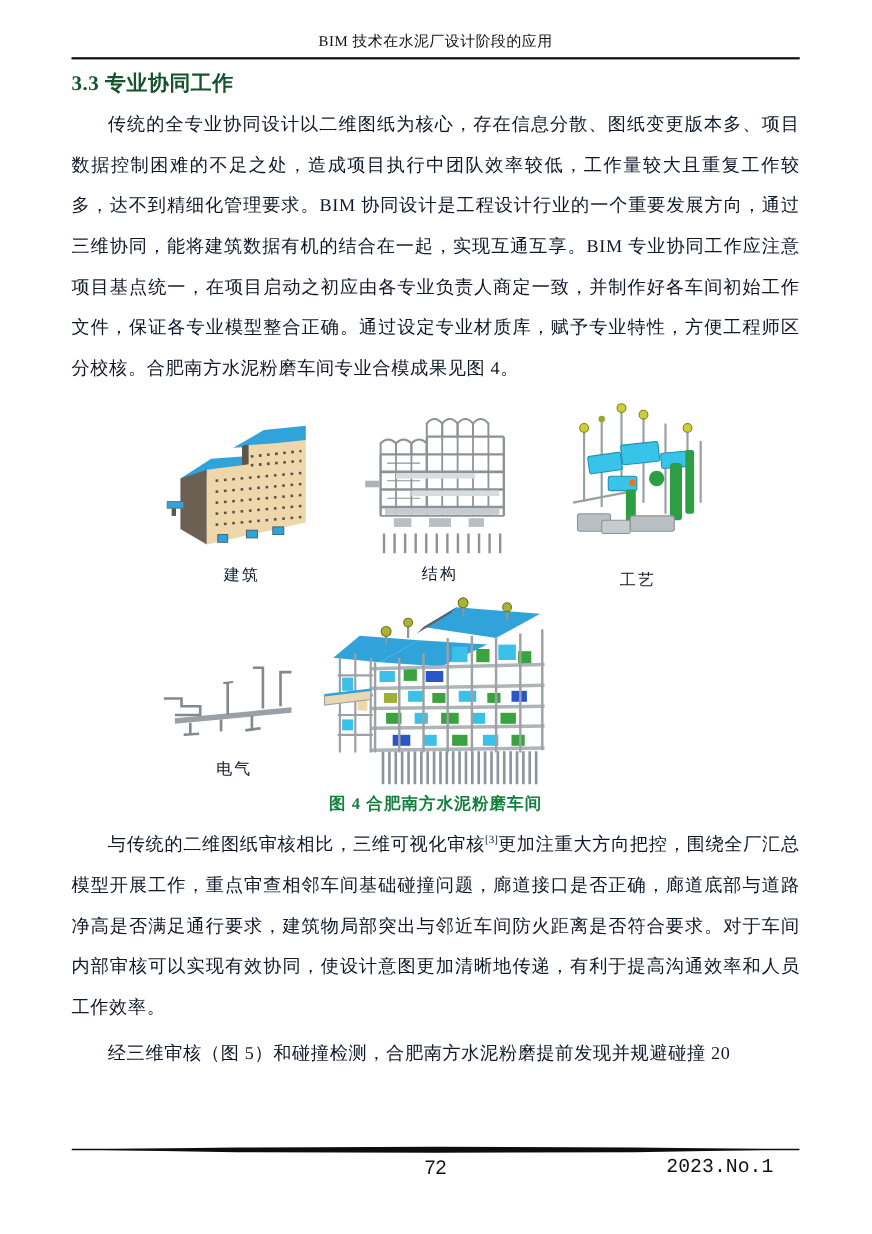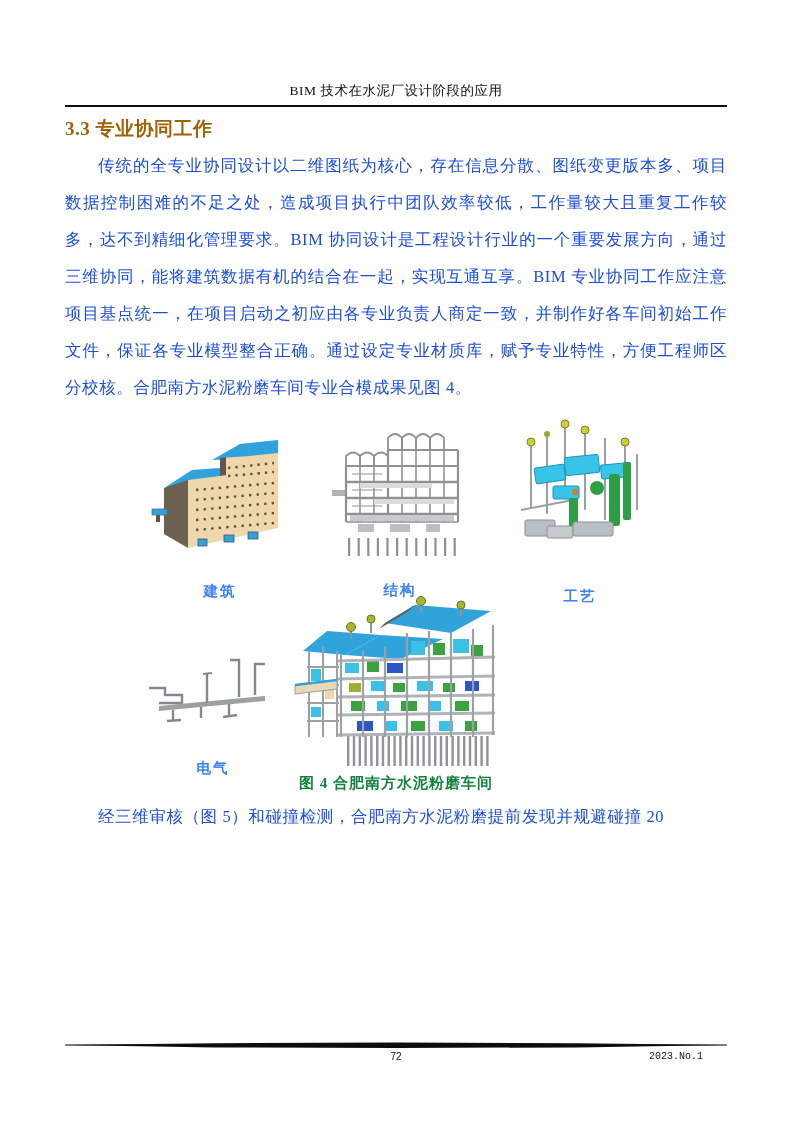--- a/index.html
+++ b/index.html
@@ -2,42 +2,42 @@
 <html><head>
 <meta charset="utf-8">
 <style>
   html,body{margin:0;padding:0;background:#e8e8e8;}
   .page{
     position:relative; width:793px; height:1122px; margin:0 auto;
     background:#ffffff; overflow:hidden; color:#141414;
     font-family:"Liberation Serif","DejaVu Serif",serif;
   }
   .content{position:absolute; left:65px; top:0; width:662px;}
-  .header{padding-top:82px; border-bottom:2px solid #0d0d0d; padding-bottom:5px;}
+  .header{padding-top:29px; border-bottom:2px solid #0d0d0d; padding-bottom:5px;}
   .header-title{font-size:13.5px; text-align:center; letter-spacing:0.5px; color:#111;}
   h2.sec{
     font-size:19px; font-weight:bold; margin:9px 0 2px 0; letter-spacing:0.5px;
-    font-family:"Liberation Serif","DejaVu Serif",serif; color:#a16207;
+    font-family:"Liberation Serif","DejaVu Serif",serif; color:#14532d;
   }
   p.body-par{
     font-size:16.5px; line-height:37px; text-indent:2em; text-align:justify;
-    margin:5px 0 0 0; letter-spacing:0.6px; color:#1d4ed8;
+    margin:5px 0 0 0; letter-spacing:0.6px; color:#0f172a;
   }
   p.body-par sup{font-size:10px; letter-spacing:0;}
   .fig-grid{position:relative; height:356px; margin-top:8px;}
   .fig-item{position:absolute; text-align:center;}
   .fig-item svg{display:block; margin:0 auto;}
-  .fig-label{font-size:14.5px; color:#3b82f6; letter-spacing:2px; margin-top:25px;font-weight:bold;}
+  .fig-label{font-size:14.5px; color:#0f172a; letter-spacing:2px; margin-top:9px;}
   .fig-caption{
     text-align:center; font-size:15px; font-weight:bold; letter-spacing:1px;
     margin-top:4px; color:#15803d;
   }
   .footer{position:absolute; left:65px; top:1041px; width:662px;}
   .footer-line{display:block;}
-  .footer-row{position:relative; font-size:10px; margin-top:1px;
+  .footer-row{position:relative; font-size:18px; margin-top:1px;
     font-family:"Liberation Sans","DejaVu Sans",sans-serif; color:#111;}
   .footer-page{display:block; text-align:center;}
   .footer-issue{position:absolute; right:24px; top:0;font-family:Liberation Mono, monospace;}
 </style>
 </head>
 <body>
 
 <div class="page">
   <div class="content">
 
@@ -250,20 +250,21 @@
             <line x1="2" y1="96" x2="44" y2="91" stroke="#2fa3da" stroke-width="2.4"></line>
           </svg>
         </div>
 
 
       </div>
       <div class="fig-caption">图 4 合肥南方水泥粉磨车间</div>
     </div>
 
 
+    <p class="body-par"><span>与传统的二维图纸审核相比，三维可视化审核</span><sup>[3]</sup><span>更加注重大方向把控，围绕全厂汇总模型开展工作，重点审查相邻车间基础碰撞问题，廊道接口是否正确，廊道底部与道路净高是否满足通行要求，建筑物局部突出与邻近车间防火距离是否符合要求。对于车间内部审核可以实现有效协同，使设计意图更加清晰地传递，有利于提高沟通效率和人员工作效率。</span></p>
 
     <p class="body-par">经三维审核（图 5）和碰撞检测，合肥南方水泥粉磨提前发现并规避碰撞 20</p>
 
   </div>
 
   <div class="footer">
     <svg class="footer-line" width="662" height="9" viewBox="0 0 662 9">
       <line x1="0" y1="4" x2="662" y2="4" stroke="#0d0d0d" stroke-width="1.2"></line>
       <polygon points="0,4 150,2.2 331,1.6 512,2.2 662,4 512,6.4 331,7 150,6.4" fill="#0d0d0d"></polygon>
     </svg>

